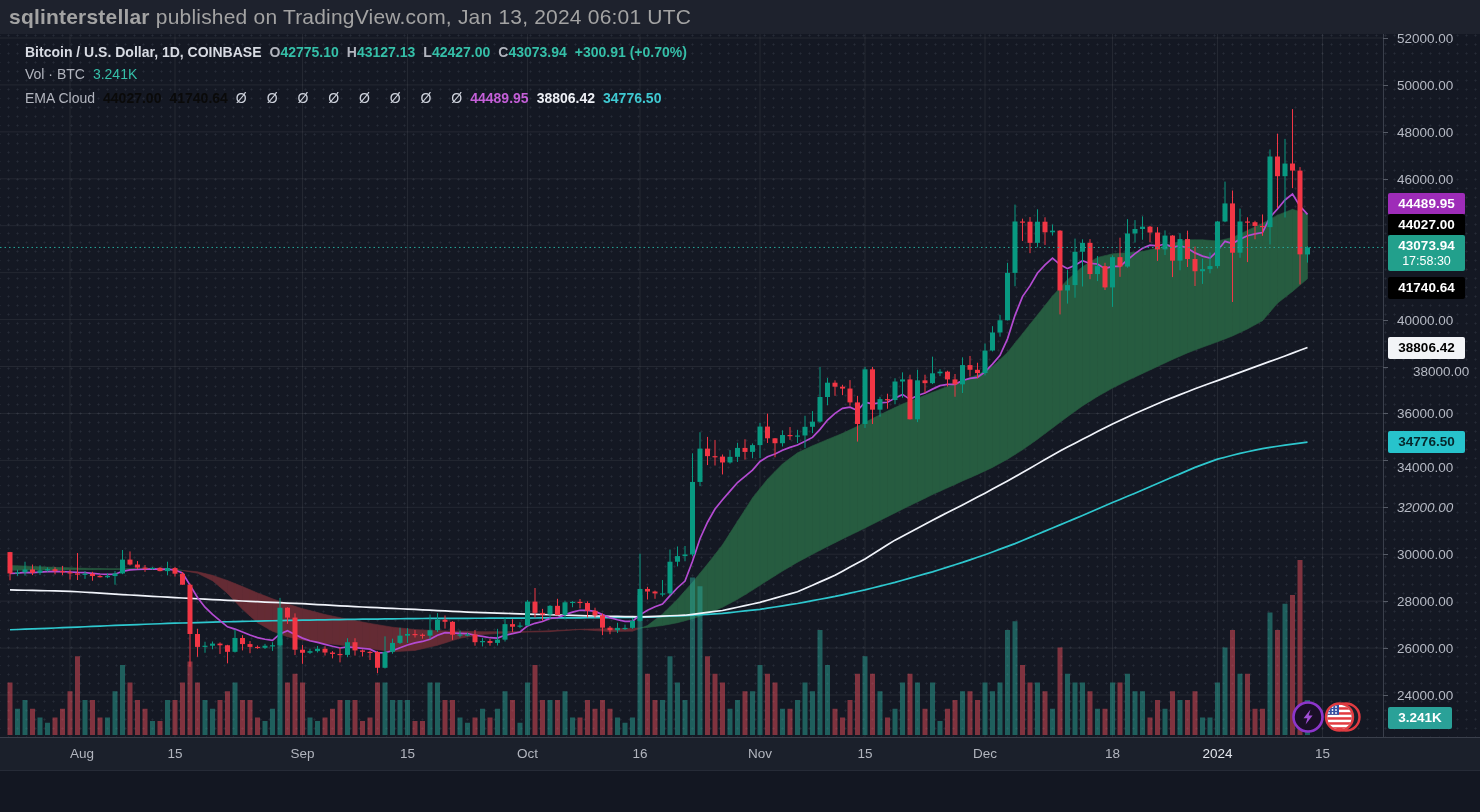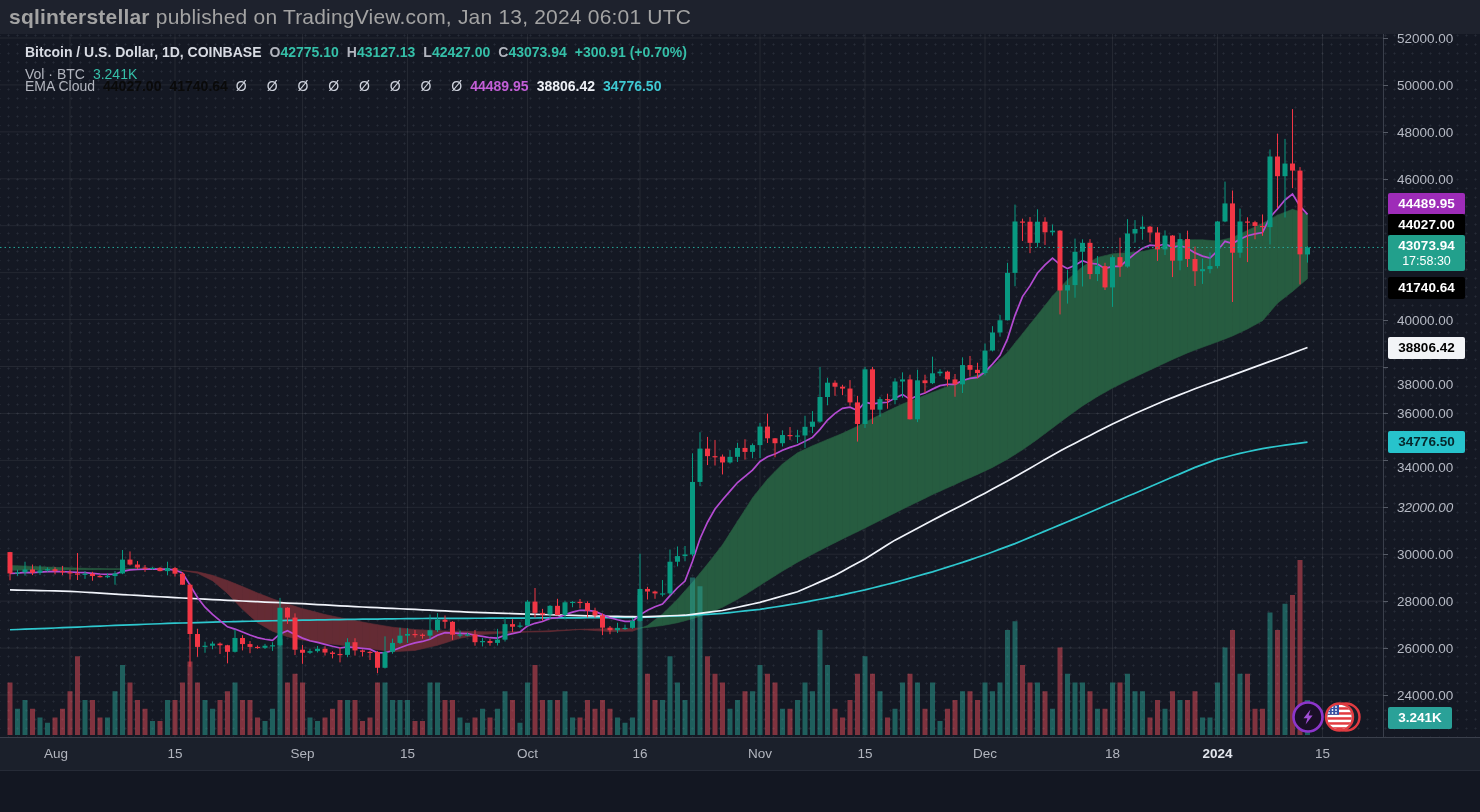--- a/index.html
+++ b/index.html
@@ -31,21 +31,21 @@
   
   .tick{position:absolute;left:1397px;font-size:13.5px;color:#b6bac4;transform:translateY(-50%);}
   .tickdash{position:absolute;left:1383px;width:5px;height:1px;background:#565b66;}
   .badge{position:absolute;left:1388px;width:77px;border-radius:2px;text-align:center;
     font-size:13.5px;font-weight:700;line-height:22px;}
   .badge .sub{font-weight:400;font-size:12.5px;line-height:14px;padding-bottom:3px;margin-top:-3px;}
   
   #timebar{position:absolute;left:0;top:737px;width:1480px;height:32px;background:#1b202b;
     border-top:1px solid #3a3f4b;border-bottom:1px solid #262b37;}
   .tlabel{position:absolute;top:8px;transform:translateX(-50%);font-size:13.5px;color:#b2b5be;}
-  .tlabel.bold{color:#e2e5ec;font-weight:700;}
+  .tlabel.bold{color:#e2e5ec;font-weight:400;}
   
   #footer{position:absolute;left:0;top:770px;width:1480px;height:42px;background:#151a25;display:flex;align-items:center;}
   #footer .brand{margin-left:44px;font-size:17.5px;color:#d5d8e2;font-weight:500;letter-spacing:.2px;}
   #tvlogo{position:absolute;left:14px;top:13px;}
   
   .fab{position:absolute;}
 </style>
 </head>
 <body>
 
@@ -805,42 +805,42 @@
           <span class="lg-val">43073.94</span>
         </span>
       <span class="lg-change">+300.91 (+0.70%)</span>
     </div>
 
     <div class="legend" style="top:32px;">
       <span>Vol · BTC</span>
       <span class="lg-val">3.241K</span>
     </div>
 
-    <div class="legend" style="top:44px;">
+    <div class="legend" style="top:56px;">
       <span>EMA Cloud</span>
       <span class="lg-dark">44027.00</span>
       <span class="lg-dark">41740.64</span>
       <span class="lg-oset">Ø  Ø  Ø  Ø  Ø  Ø  Ø  Ø</span>
       <span class="lg-purple">44489.95</span>
       <span class="lg-white">38806.42</span>
       <span class="lg-cyan">34776.50</span>
     </div>
 
     <div id="price-axis">
         <div class="tick" style="top: 4px;">52000.00</div>
         <div class="tickdash" style="top: 4px;"></div>
         <div class="tick" style="top: 50.9286px;">50000.00</div>
         <div class="tickdash" style="top: 50.9286px;"></div>
         <div class="tick" style="top: 97.8571px;">48000.00</div>
         <div class="tickdash" style="top: 97.8571px;"></div>
         <div class="tick" style="top: 144.786px;">46000.00</div>
         <div class="tickdash" style="top: 144.786px;"></div>
         <div class="tick" style="top: 285.571px;">40000.00</div>
         <div class="tickdash" style="top: 285.571px;"></div>
-        <div class="tick" style="top: 350px;">38000.00</div>
+        <div class="tick" style="top: 337px; margin-left: 16px;">38000.00</div>
         <div class="tickdash" style="top: 332.5px;"></div>
         <div class="tick" style="top: 379.429px;">36000.00</div>
         <div class="tickdash" style="top: 379.429px;"></div>
         <div class="tick" style="top: 433px;">34000.00</div>
         <div class="tickdash" style="top: 426.357px;"></div>
         <div class="tick" style="top: 473.286px; font-style: italic;">32000.00</div>
         <div class="tickdash" style="top: 473.286px;"></div>
         <div class="tick" style="top: 520.214px;">30000.00</div>
         <div class="tickdash" style="top: 520.214px;"></div>
         <div class="tick" style="top: 567.143px;">28000.00</div>
@@ -900,21 +900,21 @@
             <circle cx="5" cy="14" r="0.9"></circle>
               <circle cx="8.5" cy="14" r="0.9"></circle>
               <circle cx="12" cy="14" r="0.9"></circle>
           </g>
         </g>
       </g>
     </svg>
   </div>
 
   <div id="timebar">
-      <div class="tlabel" style="left: 56px;">Aug</div>
+      <div class="tlabel" style="left: 82px;">Aug</div>
       <div class="tlabel" style="left: 175px;">15</div>
       <div class="tlabel" style="left: 302.5px; text-align: right;">Sep</div>
       <div class="tlabel" style="left: 407.5px;">15</div>
       <div class="tlabel" style="left: 527.5px;">Oct</div>
       <div class="tlabel" style="left: 640px;">16</div>
       <div class="tlabel" style="left: 760px;">Nov</div>
       <div class="tlabel" style="left: 865px;">15</div>
       <div class="tlabel" style="left: 985px;">Dec</div>
       <div class="tlabel" style="left: 1112.5px;">18</div>
       <div class="tlabel bold" style="left: 1217.5px;">2024</div>

